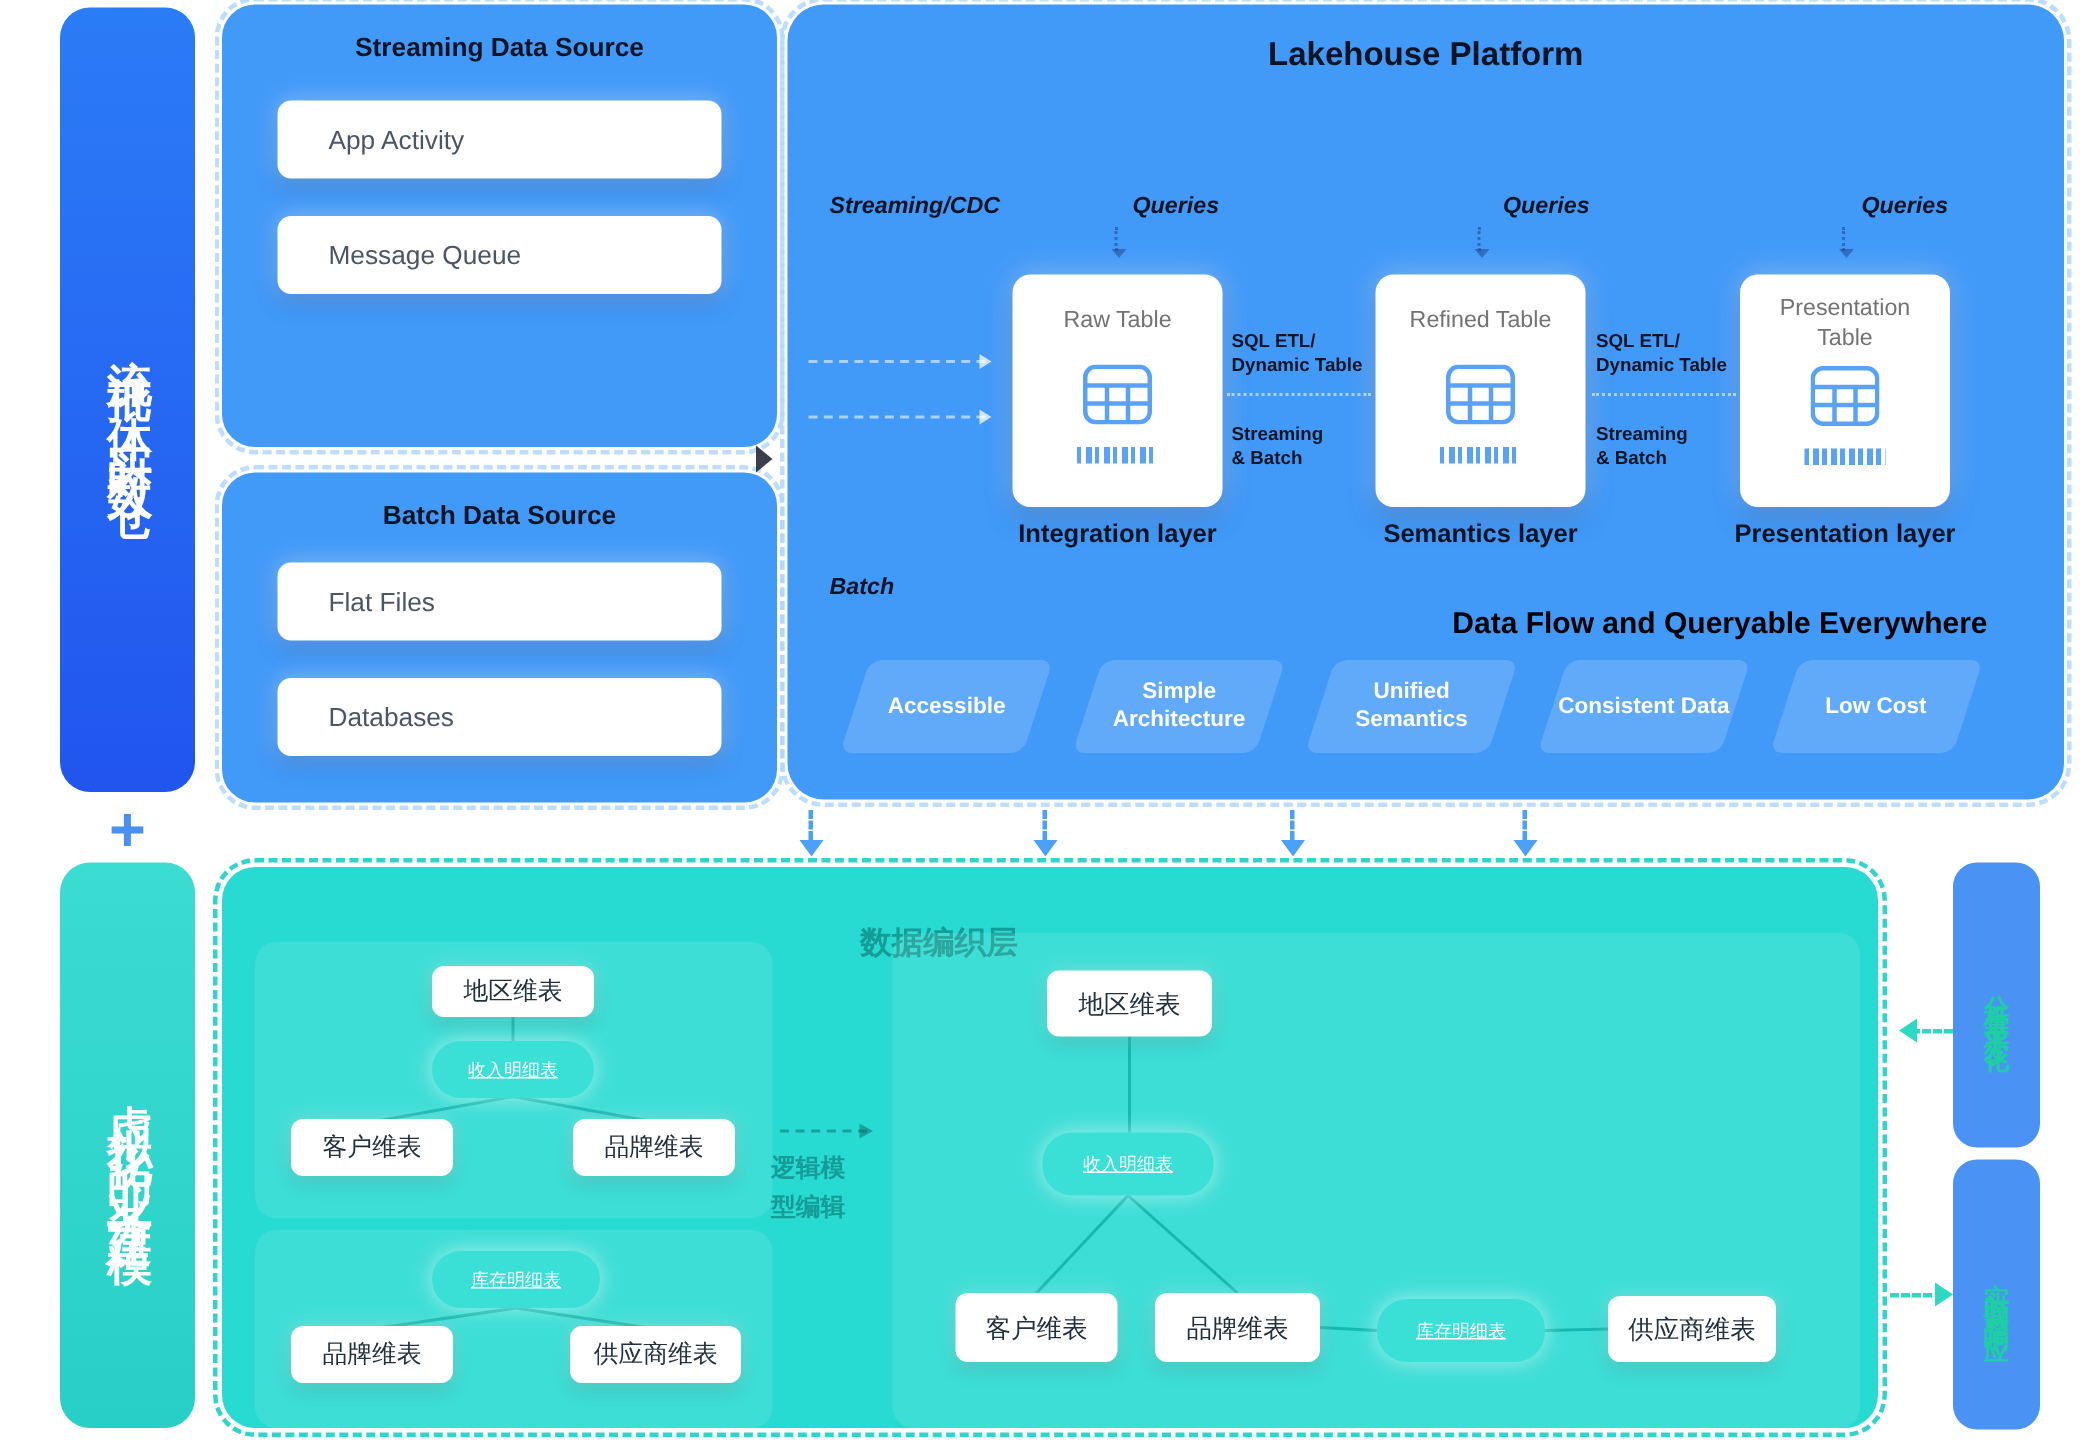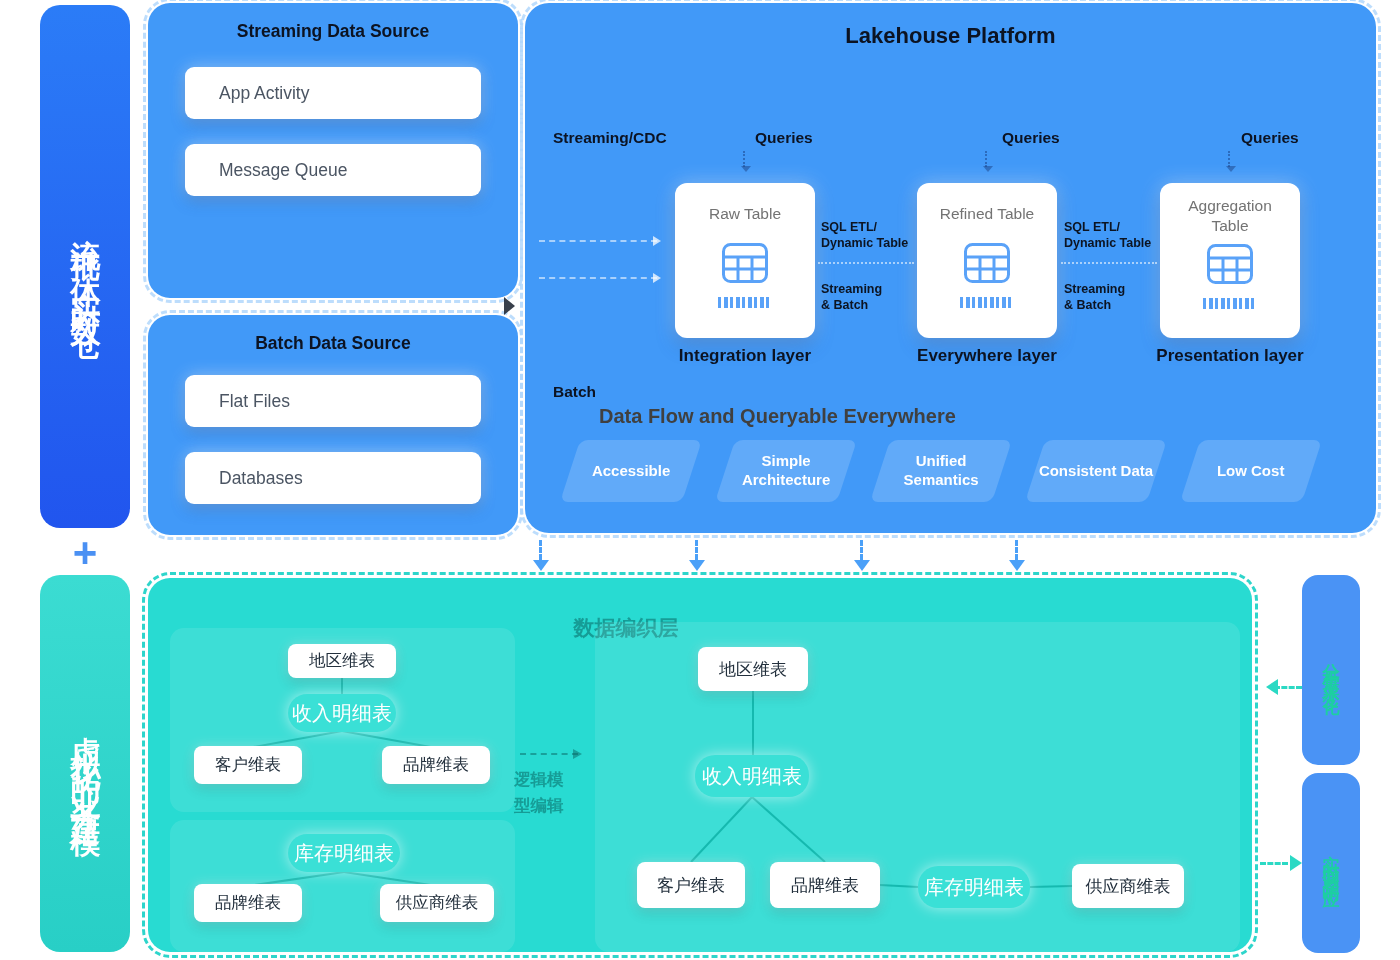--- a/index.html
+++ b/index.html
@@ -18,37 +18,37 @@
   #panel-batch{left:148px;top:315px;width:370px;height:220px;}
   #panel-lakehouse{left:525px;top:3px;width:835px;height:530px;border-radius:24px;padding-left:16px;}
   .panel-title{position:absolute;left:0;right:0;text-align:center;font-weight:800;color:#0c1322;}
   .src-title{top:18px;font-size:17.5px;}
   .src-item{position:absolute;left:37px;width:262px;height:52px;background:#ffffff;border-radius:9px;
     box-shadow:0 6px 14px rgba(21,74,153,.35),0 0 16px rgba(255,255,255,.45);
     font-size:17.5px;color:#4b5563;line-height:52px;padding-left:34px;}
 
   
   #lh-title{top:20px;font-size:22px;}
-  .flow-label{position:absolute;font-size:15.5px;font-weight:700;color:#0c1322;white-space:nowrap;}
+  .flow-label{position:absolute;font-size:15.5px;font-weight:700;color:#0c1322;white-space:nowrap;font-style:italic;}
   .qarrow{position:absolute;width:0;height:16px;border-left:2px dotted rgba(25,70,140,.55);}
   .qarrow:after{content:"";position:absolute;left:-4px;bottom:-5px;border:5px solid transparent;border-top:6px solid rgba(25,70,140,.55);border-bottom:none;}
   .tcard{position:absolute;top:180px;width:140px;height:155px;background:#ffffff;border-radius:12px;
     box-shadow:0 8px 18px rgba(21,74,153,.35),0 0 20px rgba(255,255,255,.4);text-align:center;}
   .tcard .tc-title{margin-top:22px;font-size:15.5px;color:#737373;}
   .tcard.twoline .tc-title{margin-top:13px;line-height:1.3;padding:0 18px;}
   .tcard svg{margin-top:20px;}
   .tcard.twoline svg{margin-top:8px;}
   .barcode{width:54px;height:11px;margin:10px auto 0;
     background:repeating-linear-gradient(90deg,#5aa2f8 0 3px,rgba(0,0,0,0) 3px 6px,#5aa2f8 6px 10px,rgba(0,0,0,0) 10px 12px);}
   .etl-block{position:absolute;width:100px;font-size:12.5px;font-weight:800;color:#0c1422;line-height:1.3;}
   .stub{position:absolute;height:0;border-top:2px dashed rgba(255,255,255,.55);}
   .stub:after{content:"";position:absolute;right:-9px;top:-6px;border:5px solid transparent;border-left:8px solid rgba(255,255,255,.75);}
   .dotline{position:absolute;height:0;border-top:2px dotted rgba(255,255,255,.55);}
   .layer-label{position:absolute;top:343px;width:200px;text-align:center;font-size:17px;font-weight:800;color:#0c1322;}
-  #flow-title{position:absolute;top:402px;left:74px;width:726px;text-align:left;font-size:20px;font-weight:800;color:#404040;}
+  #flow-title{position:absolute;top:402px;left:74px;width:726px;text-align:right;font-size:20px;font-weight:800;color:#000000;}
   #chevrons{position:absolute;left:45px;top:437px;display:flex;gap:33px;}
   .chev{width:122px;height:62px;background:rgba(255,255,255,.17);border-radius:8px;transform:skewX(-18deg);
     display:flex;align-items:center;justify-content:center;}
   .chev span{transform:skewX(18deg);color:#ffffff;font-size:15px;font-weight:700;text-align:center;line-height:1.25;}
 
   
   #junction-arrow{position:absolute;left:504px;top:297px;width:0;height:0;border:9px solid transparent;border-left:11px solid rgba(22,30,44,.85);}
   .down-arrow{position:absolute;top:540px;width:0;height:20px;border-left:3px dashed #4ba0f8;}
   .down-arrow:after{content:"";position:absolute;left:-9px;top:20px;border:8px solid transparent;border-top:11px solid #4ba0f8;border-bottom:none;}
 
@@ -56,21 +56,21 @@
   #panel-fabric{position:absolute;left:148px;top:578px;width:1104px;height:374px;background:#28dbd2;border-radius:22px;
     outline:3px dashed #2ed5cb;outline-offset:3px;}
   #fabric-title{position:absolute;left:378px;top:12px;width:200px;text-align:center;font-size:21px;font-weight:800;color:rgba(8,104,100,.55);margin-top:24px;}
   .subpanel{position:absolute;background:rgba(255,255,255,.10);border-radius:14px;}
   #sub1{left:22px;top:50px;width:345px;height:184px;}
   #sub2{left:22px;top:242px;width:345px;height:132px;}
   #sub3{left:447px;top:44px;width:645px;height:330px;}
   .node{position:absolute;background:#ffffff;border-radius:8px;display:flex;align-items:center;justify-content:center;
     font-size:16.5px;color:#23303d;box-shadow:0 5px 12px rgba(0,96,92,.22),0 0 12px rgba(255,255,255,.35);}
   .pill{position:absolute;background:#3ae0d6;border-radius:20px;display:flex;align-items:center;justify-content:center;
-    font-size:20px;color:#ffffff;box-shadow:0 0 14px rgba(255,255,255,.55);}
+    font-size:12px;color:#ffffff;box-shadow:0 0 14px rgba(255,255,255,.55);text-decoration:underline;}
   .rel-svg{position:absolute;left:0;top:0;}
   #edit-arrow{position:absolute;left:372px;top:175px;width:58px;height:0;border-top:2px dashed rgba(8,104,100,.5);}
   #edit-arrow:after{content:"";position:absolute;right:-9px;top:-6px;border:5px solid transparent;border-left:9px solid rgba(8,104,100,.5);}
   #edit-label{position:absolute;left:366px;top:188px;width:84px;font-size:16.5px;font-weight:800;color:rgba(8,104,100,.55);line-height:1.6;}
 
   
   .note{position:absolute;left:1302px;width:58px;background:#4a93f5;border-radius:16px;display:flex;align-items:center;justify-content:center;}
   .note .vtext{color:#1dcfa2;font-size:17px;font-weight:700;letter-spacing:7px;}
   #note-analysis{top:575px;height:190px;}
   #note-response{top:773px;height:180px;}
@@ -137,21 +137,21 @@
       <svg width="46" height="40" viewBox="0 0 46 40">
         <rect x="1.5" y="1.5" width="43" height="37" rx="7" fill="none" stroke="#5aa2f8" stroke-width="3"></rect>
         <line x1="1.5" y1="14" x2="44.5" y2="14" stroke="#5aa2f8" stroke-width="3"></line>
         <line x1="1.5" y1="26" x2="44.5" y2="26" stroke="#5aa2f8" stroke-width="3"></line>
         <line x1="16" y1="14" x2="16" y2="38.5" stroke="#5aa2f8" stroke-width="3"></line>
         <line x1="30" y1="14" x2="30" y2="38.5" stroke="#5aa2f8" stroke-width="3"></line>
       </svg>
       <div class="barcode"></div>
     </div>
     <div class="tcard twoline" style="left:635px">
-      <div class="tc-title">Aggregation Table</div>
+      <div class="tc-title">Presentation Table</div>
       <svg width="46" height="40" viewBox="0 0 46 40">
         <rect x="1.5" y="1.5" width="43" height="37" rx="7" fill="none" stroke="#5aa2f8" stroke-width="3"></rect>
         <line x1="1.5" y1="14" x2="44.5" y2="14" stroke="#5aa2f8" stroke-width="3"></line>
         <line x1="1.5" y1="26" x2="44.5" y2="26" stroke="#5aa2f8" stroke-width="3"></line>
         <line x1="16" y1="14" x2="16" y2="38.5" stroke="#5aa2f8" stroke-width="3"></line>
         <line x1="30" y1="14" x2="30" y2="38.5" stroke="#5aa2f8" stroke-width="3"></line>
       </svg>
       <div class="barcode"></div>
     </div>
 
@@ -169,21 +169,21 @@
     <div class="etl-block" style="left:539px;top:216px">
       <div>SQL ETL/</div>
       <div>Dynamic Table</div>
     </div>
     <div class="etl-block" style="left:539px;top:278px">
       <div>Streaming</div>
       <div>&amp; Batch</div>
     </div>
 
     <div class="layer-label" style="left:120px">Integration layer</div>
-    <div class="layer-label" style="left:362px">Everywhere layer</div>
+    <div class="layer-label" style="left:362px">Semantics layer</div>
     <div class="layer-label" style="left:605px">Presentation layer</div>
 
     <div id="flow-title">Data Flow and Queryable Everywhere</div>
     <div id="chevrons">
       <div class="chev">
           <span>Accessible</span>
         </div>
       <div class="chev">
           <span>Simple Architecture</span>
         </div>

